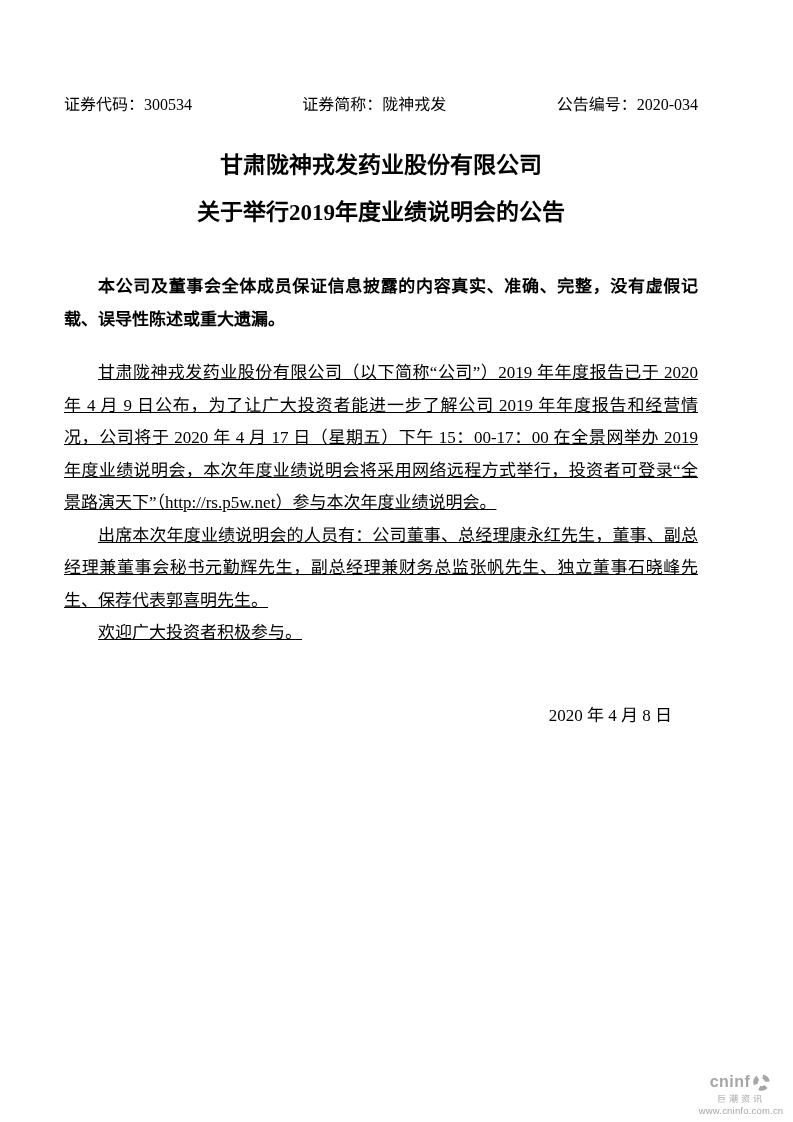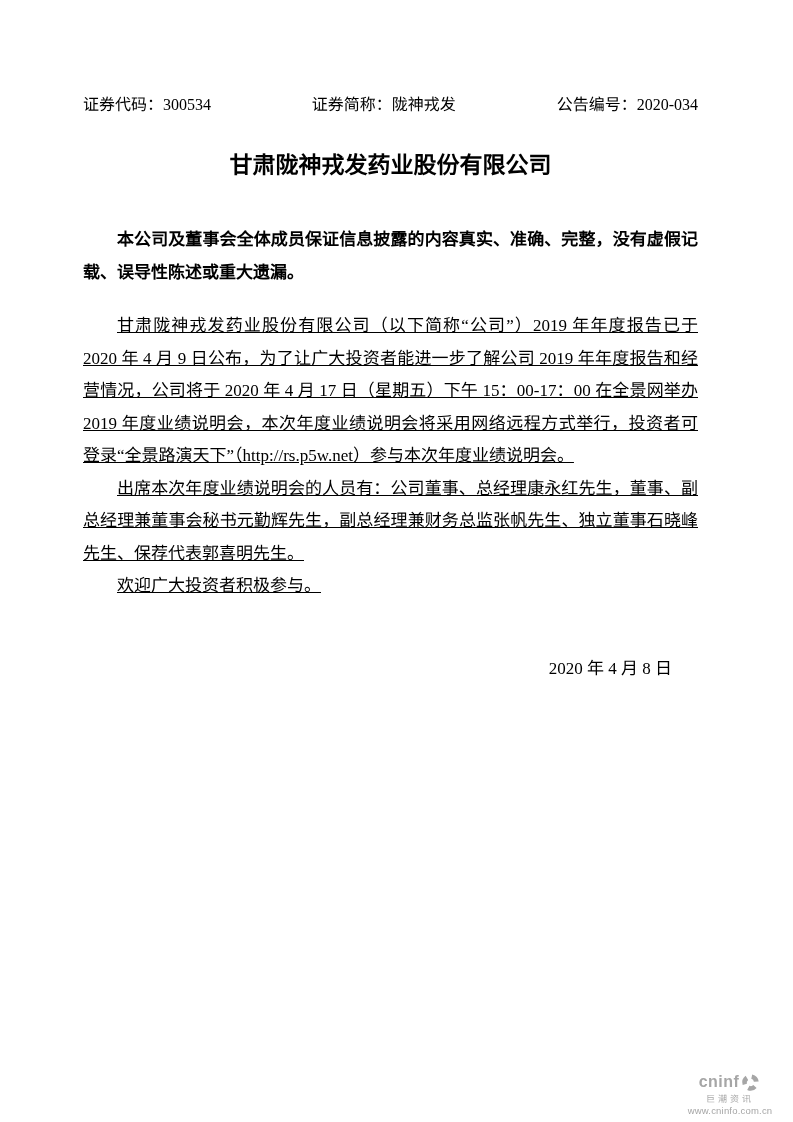--- a/index.html
+++ b/index.html
@@ -9,21 +9,21 @@
   }
   .page {
     position: relative;
     width: 793px;
     height: 1122px;
     margin: 0 auto;
     background: #ffffff;
     color: #000000;
     font-family: "Liberation Serif", "DejaVu Serif", serif;
     box-sizing: border-box;
-    padding: 94px 95px 0 83px;
+    padding: 94px 95px 0 64px;
     overflow: hidden;
   }
   .doc-header {
     display: flex;
     justify-content: space-between;
     align-items: baseline;
     font-size: 16px;
     line-height: 21px;
     white-space: nowrap;
   }
@@ -63,21 +63,21 @@
     padding-right: 20px;
   }
   .sig-board {
     margin-left: 1.7em;
   }
   .sig-date {
     padding-right: 26px;
   }
   .logo {
     position: absolute;
-    right: 19px;
+    right: 8px;
     bottom: 6px;
     width: 88px;
     color: #a6a6a6;
     font-family: "Liberation Sans", "DejaVu Sans", sans-serif;
     text-align: center;
     line-height: 1.1;
     user-select: none;
   }
   .logo-top {
     display: flex;
@@ -114,20 +114,21 @@
 
 <div class="page">
 
   <div class="doc-header">
     <div><span>证券代码：</span><span>300534</span></div>
     <div><span>证券简称：</span><span>陇神戎发</span></div>
     <div><span>公告编号：</span><span>2020-034</span></div>
   </div>
 
   <h1 class="doc-title">甘肃陇神戎发药业股份有限公司</h1>
+  <h2 class="doc-title doc-subtitle">关于举行2019年度业绩说明会的公告</h2>
 
   <p class="bodytext statement">本公司及董事会全体成员保证信息披露的内容真实、准确、完整，没有虚假记载、误导性陈述或重大遗漏。</p>
 
   <div class="bodytext para-group">
     <p>甘肃陇神戎发药业股份有限公司（以下简称“公司”）2019 年年度报告已于 2020 年 4 月 9 日公布，为了让广大投资者能进一步了解公司 2019 年年度报告和经营情况，公司将于 2020 年 4 月 17 日（星期五）下午 15：00-17：00 在全景网举办 2019 年度业绩说明会，本次年度业绩说明会将采用网络远程方式举行，投资者可登录“全景路演天下”（http://rs.p5w.net）参与本次年度业绩说明会。</p>
     <p>出席本次年度业绩说明会的人员有：公司董事、总经理康永红先生，董事、副总经理兼董事会秘书元勤辉先生，副总经理兼财务总监张帆先生、独立董事石晓峰先生、保荐代表郭喜明先生。</p>
     <p>欢迎广大投资者积极参与。</p>
   </div>
 
   <div class="bodytext signature">

